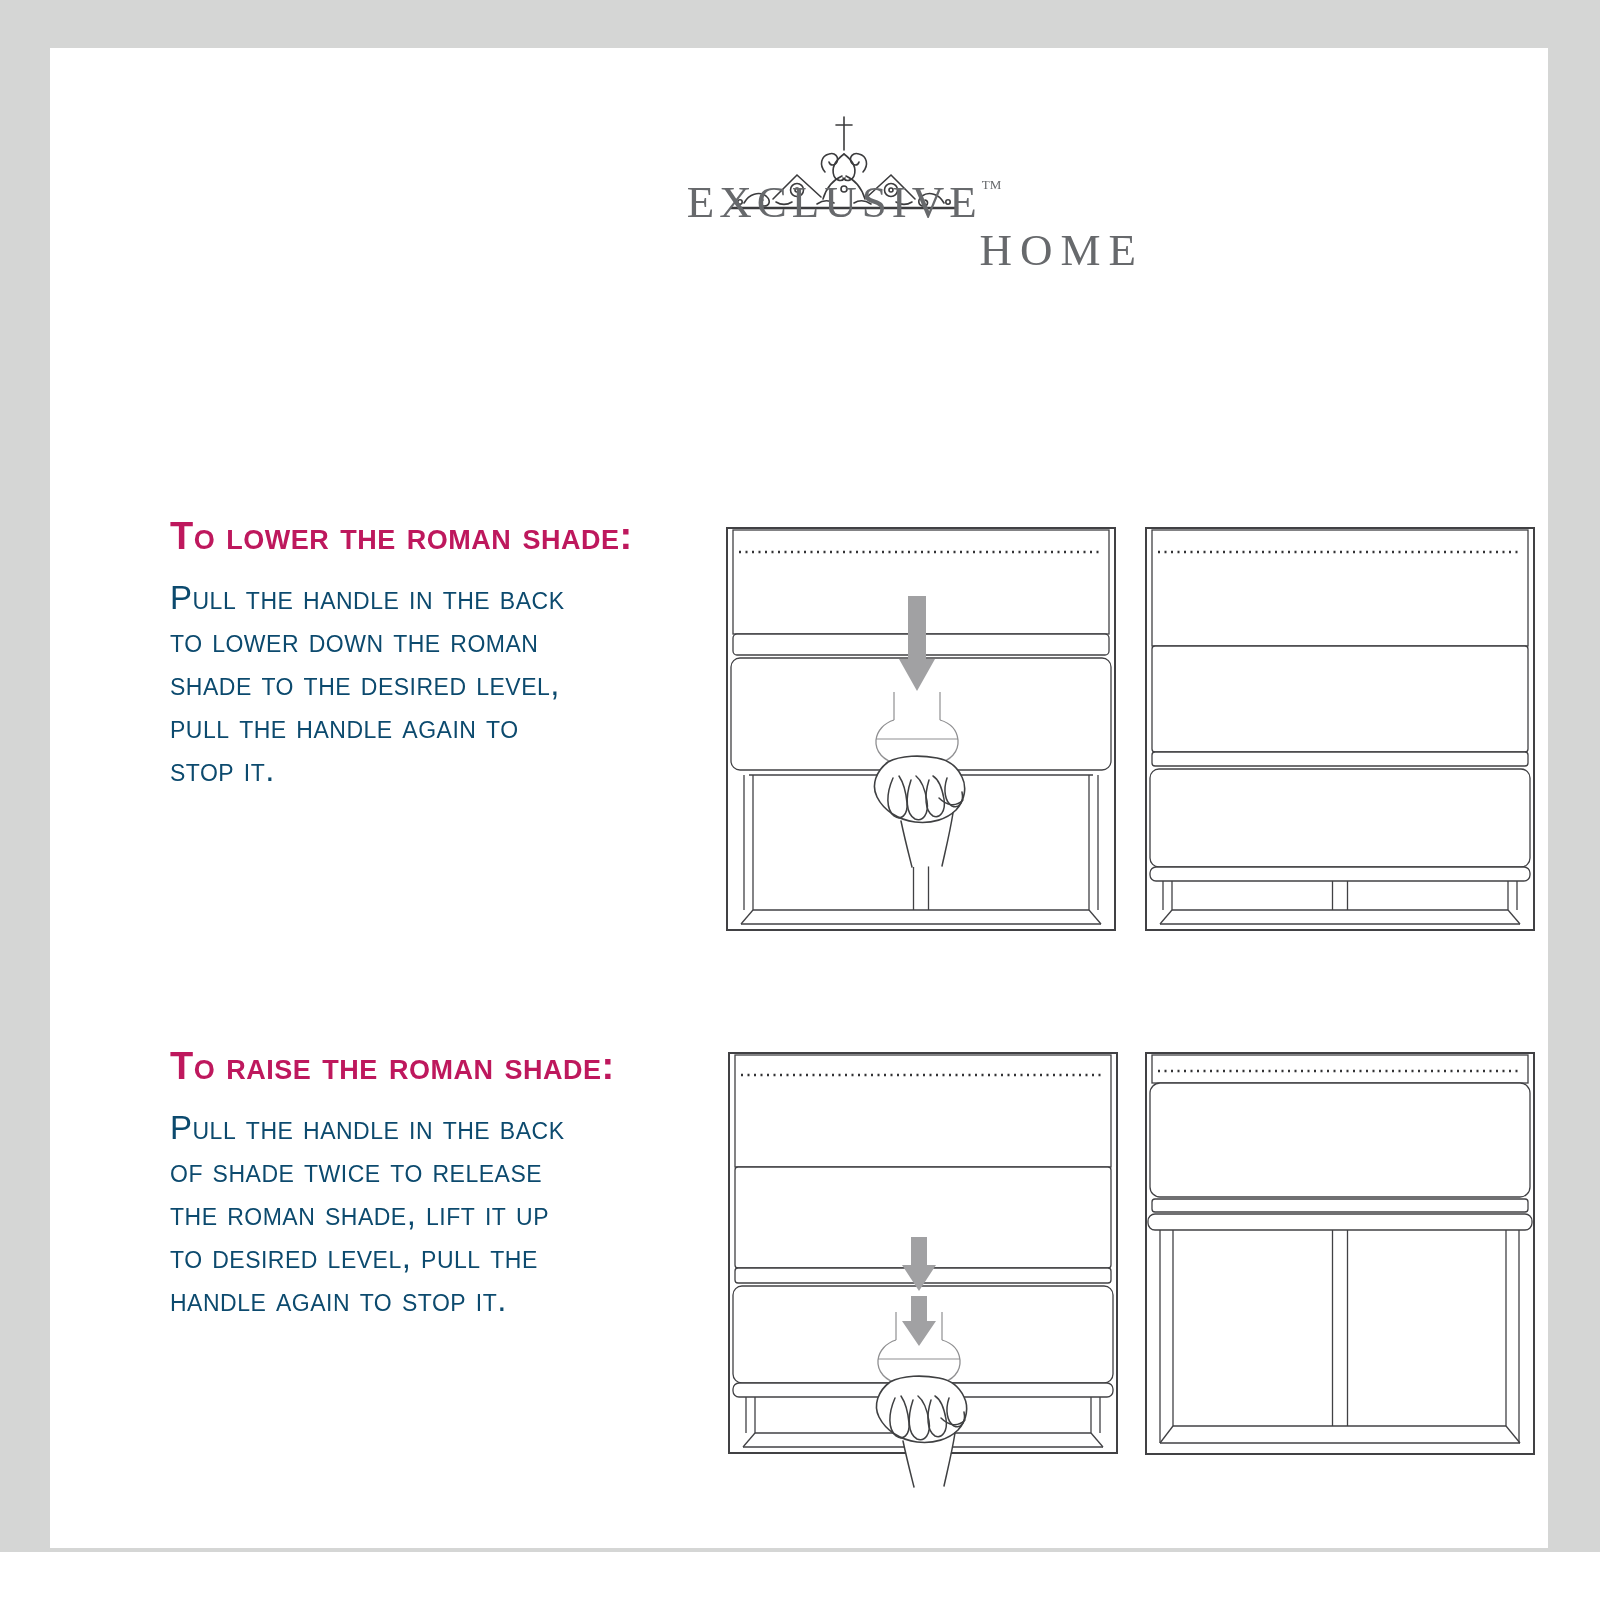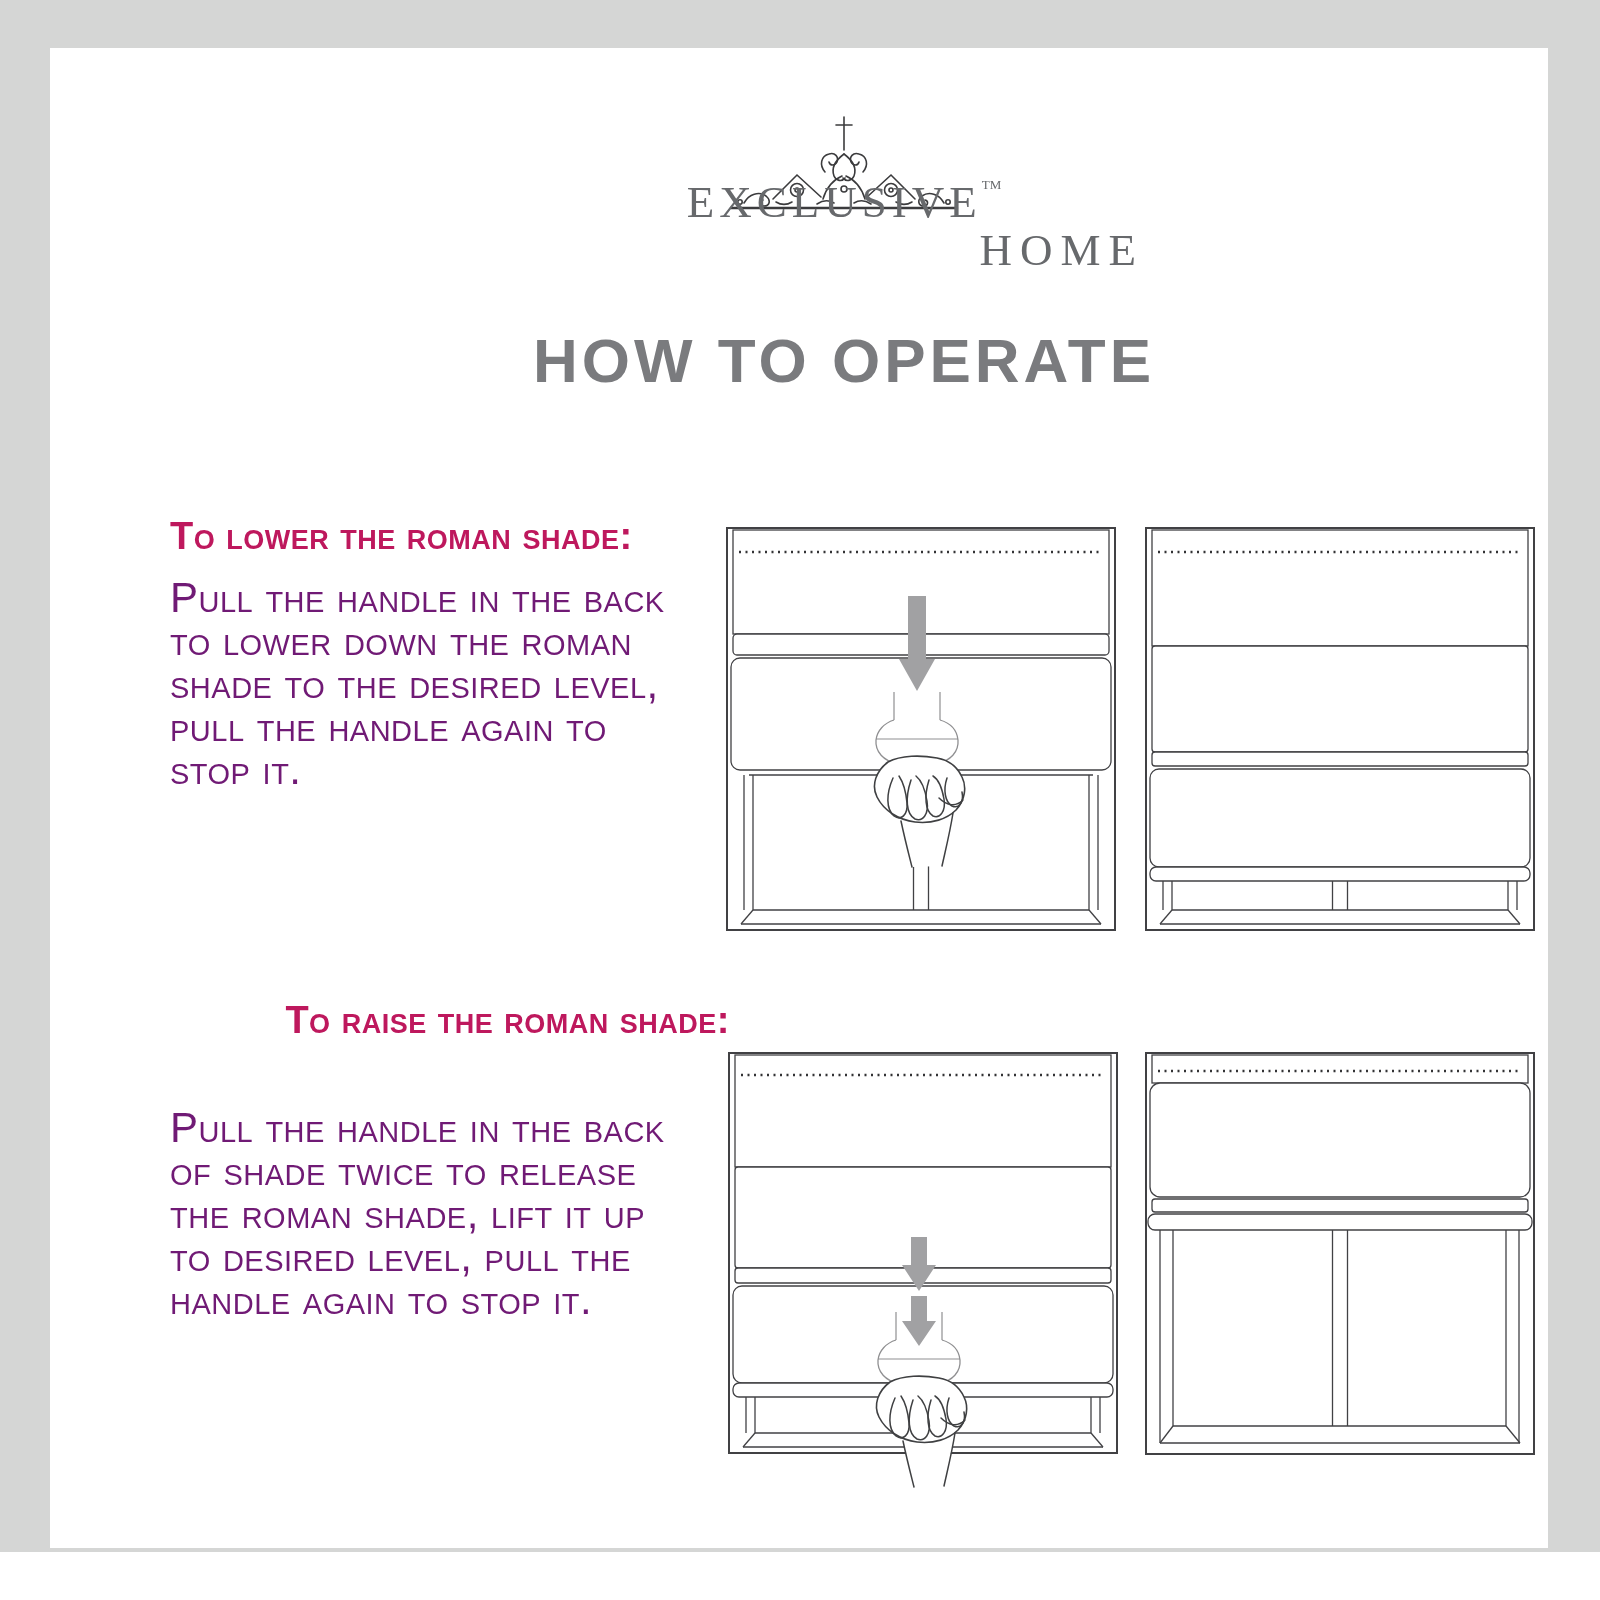--- a/index.html
+++ b/index.html
@@ -42,27 +42,27 @@
   
   .sec-heading{
     position:absolute;left:120px;width:560px;margin:0;
     font-variant:small-caps;
     font-size:38px;font-weight:600;letter-spacing:0.5px;line-height:1.1;
     color:#be185d;
   }
   .sec-body{
     position:absolute;left:120px;width:560px;margin:0;
     font-variant:small-caps;
-    font-size:42px;font-weight:400;letter-spacing:0.5px;line-height:43px;
-    color:#701a75;
+    font-size:33px;font-weight:400;letter-spacing:0.5px;line-height:43px;
+    color:#0c4a6e;
     white-space:pre-line;
   }
   #heading-lower{top:468px;}
   #body-lower{top:528px;}
-  #heading-raise{top:952px;text-align:right;}
+  #heading-raise{top:998px;}
   #body-raise{top:1058px;}
   
   .diag{position:absolute;}
   #diag1{left:675px;top:478px;width:392px;height:410px;}
   #diag2{left:1094px;top:478px;width:392px;height:410px;}
   #diag3{left:677px;top:1003px;width:392px;height:440px;}
   #diag4{left:1094px;top:1003px;width:392px;height:410px;}
   .ln{fill:none;stroke:#414144;stroke-width:2;}
   .l1{fill:none;stroke:#414144;stroke-width:1.3;}
   .lt{fill:none;stroke:#8f8f91;stroke-width:1.2;}
@@ -96,21 +96,20 @@
         <path d="M107,17 H123"></path>
         <path d="M115,46 C107,52 102,60 105,68 C107,73 113,74 116,70"></path>
         <path d="M115,46 C123,52 128,60 125,68 C123,73 117,74 114,70"></path>
         <circle cx="115" cy="81" r="3"></circle>
         <line x1="2" y1="100" x2="228" y2="100" stroke-width="2.4"></line>
       </g>
     </svg>
     <div class="brand1"><span>EXCLUSIVE</span><sup>TM</sup></div>
     <div class="brand2">HOME</div>
 
-    <h1 class="title">HOW TO OPERATE</h1>
 
     <h2 class="sec-heading" id="heading-lower">To lower the roman shade:</h2>
     <p class="sec-body" id="body-lower">Pull the handle in the back
 to lower down the roman
 shade to the desired level,
 pull the handle again to
 stop it.</p>
 
     <svg class="diag" id="diag1" viewBox="0 0 392 410">
       <g>

